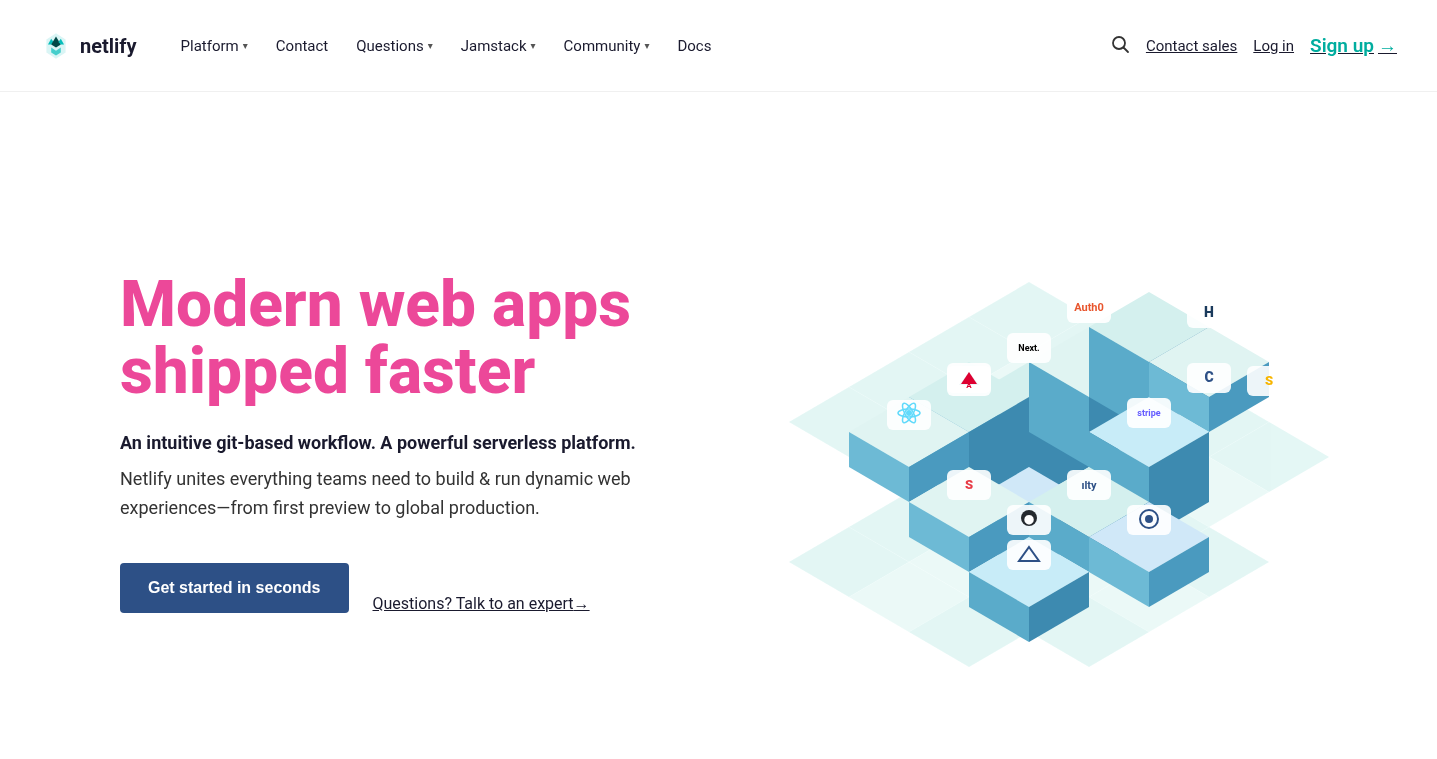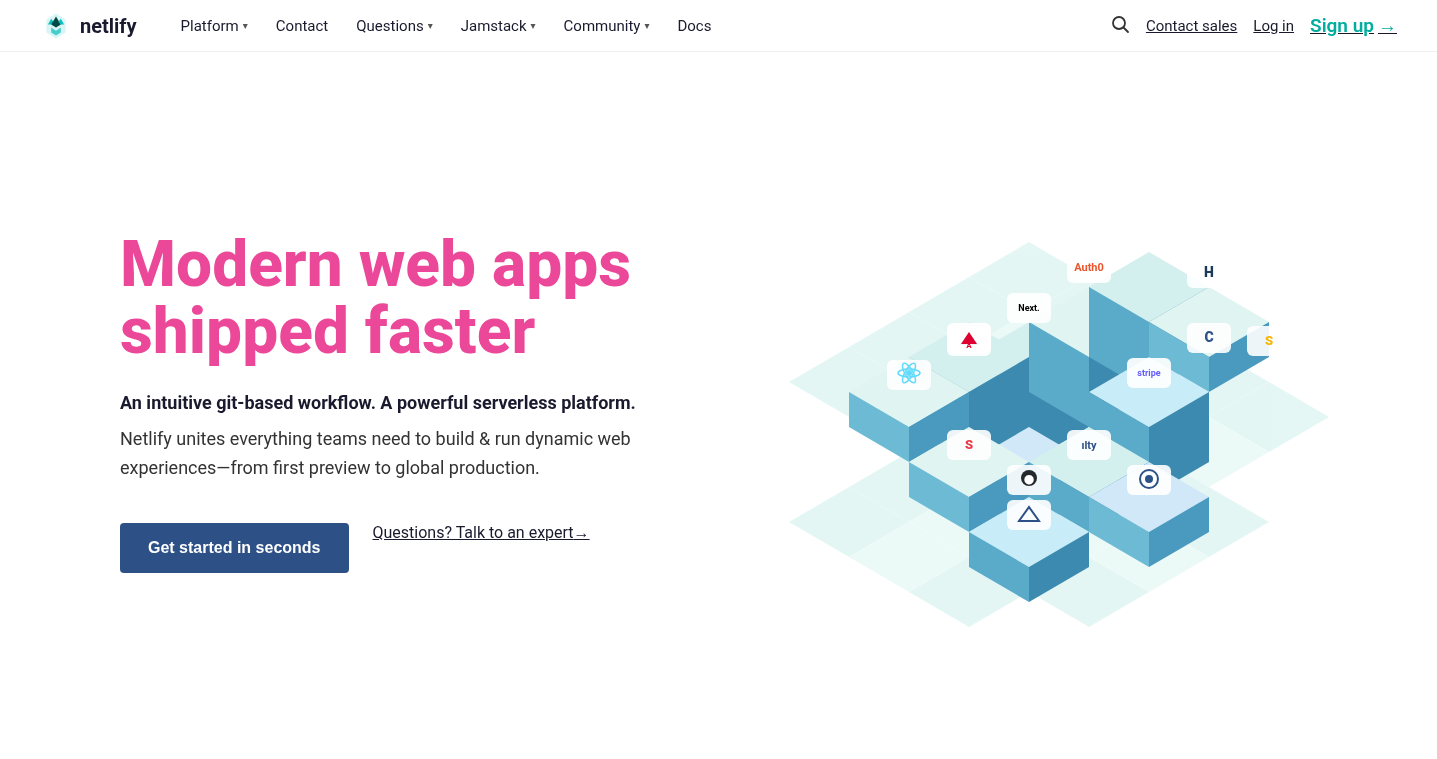--- a/index.html
+++ b/index.html
@@ -9,21 +9,21 @@
       background: #fff;
       color: #1a1a2e;
       overflow-x: hidden;
     }
 
     
     nav {
       display: flex;
       align-items: center;
       padding: 0 40px;
-      height: 52px;
+      height: 92px;
       background: #fff;
       border-bottom: 1px solid #f0f0f0;
       position: sticky;
       top: 0;
       z-index: 100;
     }
 
     .nav-logo {
       display: flex;
       align-items: center;
@@ -139,21 +139,21 @@
     .hero-subtitle {
       font-size: 18px;
       color: #333;
       line-height: 1.6;
       margin-bottom: 40px;
       max-width: 540px;
     }
 
     .hero-cta {
       display: flex;
-      align-items: flex-start;
+      align-items: flex-end;
       gap: 24px;
     }
 
     .btn-primary {
       background: #2d5086;
       color: #fff;
       border: none;
       padding: 16px 28px;
       border-radius: 4px;
       font-size: 16px;

